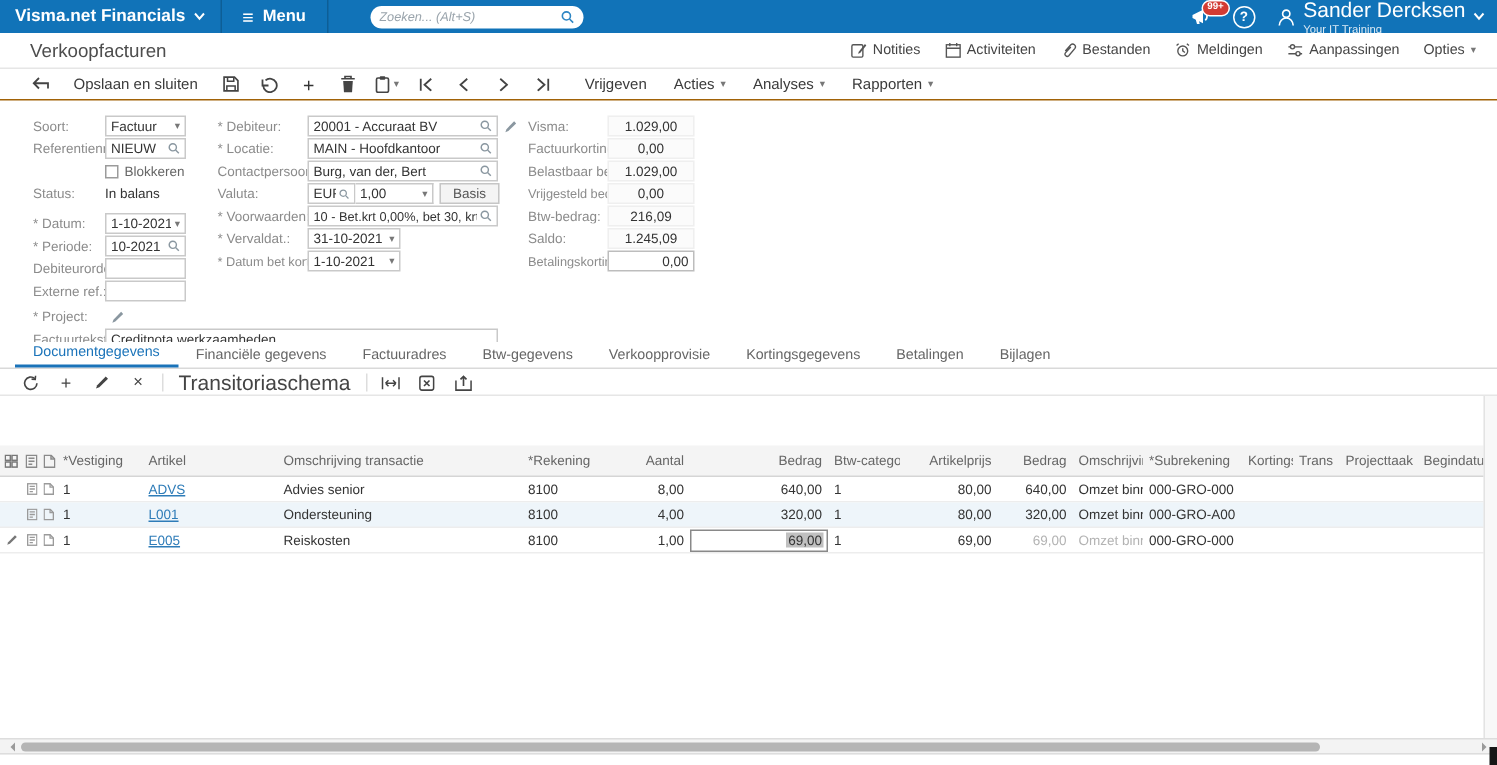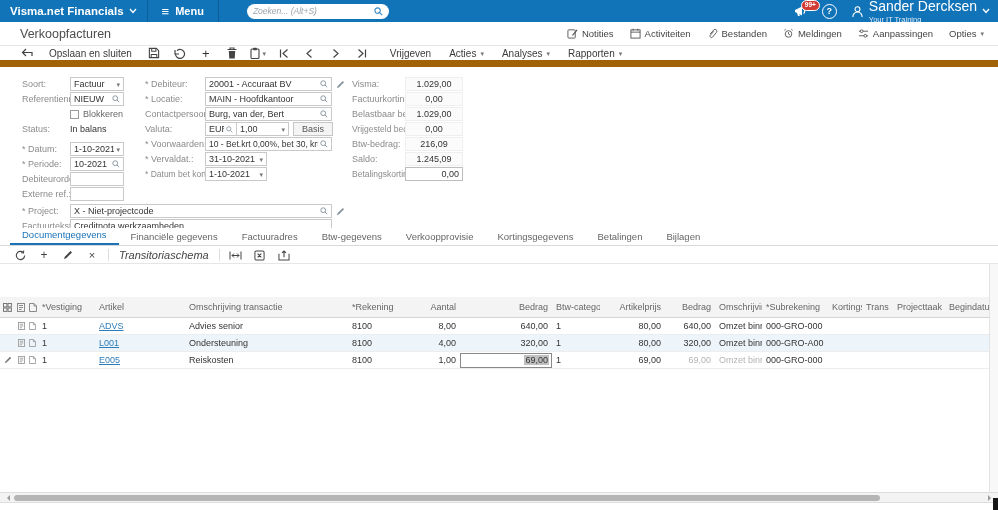--- a/index.html
+++ b/index.html
@@ -25,21 +25,21 @@
   .uname .n2{font-size:7.5px;opacity:.85;}
   
   .titlebar{position:absolute;top:22px;left:0;width:998px;height:23px;background:#fff;
             border-bottom:1px solid #e6e6e6;display:flex;align-items:center;}
   .page-title{font-size:12.5px;color:#4d4d4d;padding-left:20px;}
   .title-links{margin-left:auto;display:flex;align-items:center;gap:16px;padding-right:14px;}
   .tlink{display:flex;align-items:center;gap:4px;font-size:9.5px;color:#444;cursor:pointer;}
   .caret{font-size:7px;color:#777;line-height:1;}
   
   .toolbar{position:absolute;top:46px;left:0;width:998px;height:21px;background:#fff;
-           border-bottom:7px solid #a16207;display:flex;align-items:center;gap:0;padding-left:14px;box-sizing:border-box;}
+           border-bottom:1px solid #a16207;display:flex;align-items:center;gap:0;padding-left:14px;box-sizing:border-box;}
   .tool{display:flex;align-items:center;justify-content:center;min-width:26px;height:20px;cursor:pointer;color:#444;}
   .tool-txt{font-size:10px;color:#3a3a3a;padding:0 9px;white-space:nowrap;cursor:pointer;}
   .tool .plus{font-size:13px;color:#333;font-weight:400;line-height:1;}
   
   .formarea{position:absolute;top:68px;left:0;width:998px;height:160px;background:#fff;}
   .fcol{position:absolute;top:9px;display:flex;flex-direction:column;}
   .frow{display:flex;align-items:center;height:14px;margin-bottom:1px;}
   .flbl{font-size:9px;color:#8b8b8b;white-space:nowrap;overflow:hidden;}
   .box{height:14px;border:1px solid #c9c9c9;background:#fff;display:flex;align-items:center;
        font-size:9px;color:#333;padding:0 3px;box-sizing:border-box;gap:2px;}
@@ -58,21 +58,21 @@
   
   .tabsbar{position:absolute;top:228px;left:0;width:998px;height:18px;border-bottom:1px solid #d9d9d9;
            display:flex;align-items:flex-end;padding-left:10px;box-sizing:border-box;background:#fff;}
   .tab{font-size:9.5px;color:#666;padding:3px 12px 3px;cursor:pointer;white-space:nowrap;}
   .tab.active{color:#1a73b9;border-bottom:2px solid #1a73b9;font-weight:400;}
   
   .gridbar{position:absolute;top:247px;left:0;width:998px;height:17px;display:flex;align-items:center;
            background:#fff;border-bottom:1px solid #e6e6e6;padding-left:8px;box-sizing:border-box;}
   .gtool{display:flex;align-items:center;justify-content:center;min-width:24px;height:16px;cursor:pointer;color:#444;}
   .gsep{width:1px;height:12px;background:#ddd;margin:0 4px;}
-  .gtxt{font-size:11px;color:#444;padding:0 6px;cursor:pointer;white-space:nowrap;font-style:italic;}
+  .gtxt{font-size:14px;color:#444;padding:0 6px;cursor:pointer;white-space:nowrap;}
   
   .grid{position:absolute;top:281px;left:0;width:998px;margin-top:16px;}
   .gr{display:flex;align-items:center;height:16px;}
   .gr.head{height:20px;background:#f4f4f4;border-bottom:1px solid #d5d5d5;color:#666;}
   .gr.zebra{background:#eef5fa;}
   .gr.body{border-bottom:1px solid #ededed;}
   .gc{font-size:9px;padding:0 4px;box-sizing:border-box;white-space:nowrap;overflow:hidden;
       display:flex;align-items:center;height:100%;}
   .gc.r{justify-content:flex-end;}
   .gc.ic{padding:0;justify-content:center;}
@@ -319,29 +319,20 @@
           </div>
       </div>
       <div class="frow">
         <div class="flbl" style="width:48px;">Externe ref.:</div>
         <div class="box" style="width:54px;">
             <span class="val"></span>
           </div>
       </div>
       <div class="frow" style="margin-top:2px;">
         <div class="flbl" style="width:48px;">* Project:</div>
-        <div class="box" style="width:262px;">
-          <span class="val">X - Niet-projectcode</span>
-          <span class="tail">
-              <svg width="8" height="8" viewBox="0 0 10 10">
-                <circle cx="4" cy="4" r="3" stroke="#8a97a0" stroke-width="1.2" fill="none"></circle>
-                <path d="M6.3 6.3 L9 9" stroke="#8a97a0" stroke-width="1.2"></path>
-              </svg>
-            </span>
-        </div>
         <span class="pencil-after">
             <svg width="9" height="9" viewBox="0 0 10 10">
               <path d="M1 9 L1.8 6.8 L7.5 1 L9 2.5 L3.2 8.2 Z" fill="#8a97a0"></path>
             </svg>
           </span>
       </div>
       <div class="frow">
         <div class="flbl" style="width:48px;">Factuurtekst:</div>
         <div class="box" style="width:262px;">
             <span class="val">Creditnota werkzaamheden</span>

